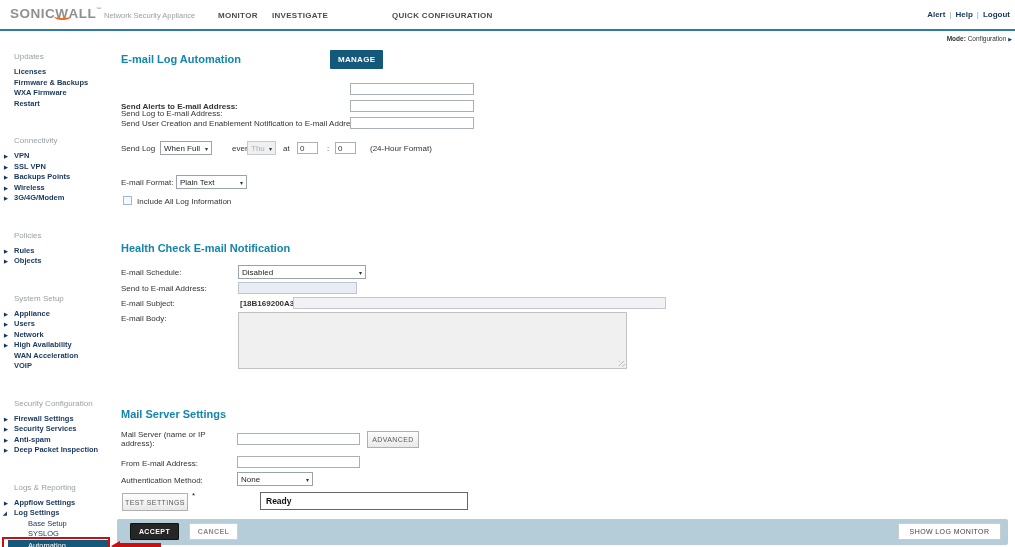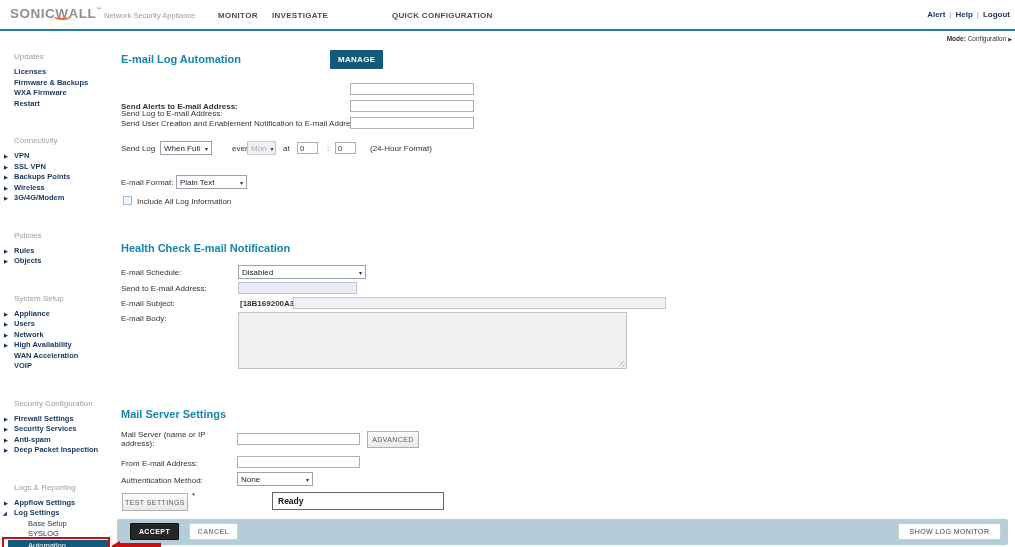--- a/index.html
+++ b/index.html
@@ -156,21 +156,21 @@
   <div class="lbl" style="left:121px; top:119px;">Send User Creation and Enablement Notification to E-mail Address:</div>
   <input class="inp" style="left: 350px; top: 117px; width: 124px; height: 12px;" value="">
 
   <div class="lbl" style="left:121px; top:144px;">Send Log</div>
   <div class="sel" style="left:160px; top:141px; width:52px;">
     <span>When Full</span>
       <span class="arr">▾</span>
   </div>
   <div class="lbl" style="left:232px; top:144px;">every</div>
   <div class="sel dis" style="left:247px; top:141px; width:29px;">
-    <span>Mon</span>
+    <span>Thu</span>
       <span class="arr">▾</span>
   </div>
   <div class="lbl" style="left:283px; top:144px;">at</div>
   <input class="inp" style="left: 297px; top: 142px; width: 21px; height: 12px;" value="0">
   <div class="lbl" style="left:327px; top:144px;">:</div>
   <input class="inp" style="left: 335px; top: 142px; width: 21px; height: 12px;" value="0">
   <div class="lbl" style="left:370px; top:144px;">(24-Hour Format)</div>
 
   <div class="lbl" style="left:121px; top:178px;">E-mail Format:</div>
   <div class="sel" style="left:176px; top:175px; width:71px;gap:10px;">
@@ -211,21 +211,21 @@
   <input class="inp" style="left: 237px; top: 456px; width: 123px; height: 12px;" value="">
 
   <div class="lbl" style="left:121px; top:476px;">Authentication Method:</div>
   <div class="sel" style="left:237px; top:472px; width:76px;">
     <span>None</span>
       <span class="arr">▾</span>
   </div>
 
   <div class="btn" style="left:122px; top:493px; width:66px; height:18px; line-height:17px;">TEST SETTINGS</div>
   <div class="star" style="left:192px; top:491px;">*</div>
-  <div class="statusbox" style="left:272px; top:492px; width:172px; height:18px;">Ready</div>
+  <div class="statusbox" style="left:260px; top:492px; width:208px; height:18px;">Ready</div>
 
   <div class="fbar">
     <div class="fbtn accept">ACCEPT</div>
     <div class="fbtn cancel">CANCEL</div>
     <div class="fbtn showlog">SHOW LOG MONITOR</div>
   </div>
 
 </div>
 
 </body></html>

